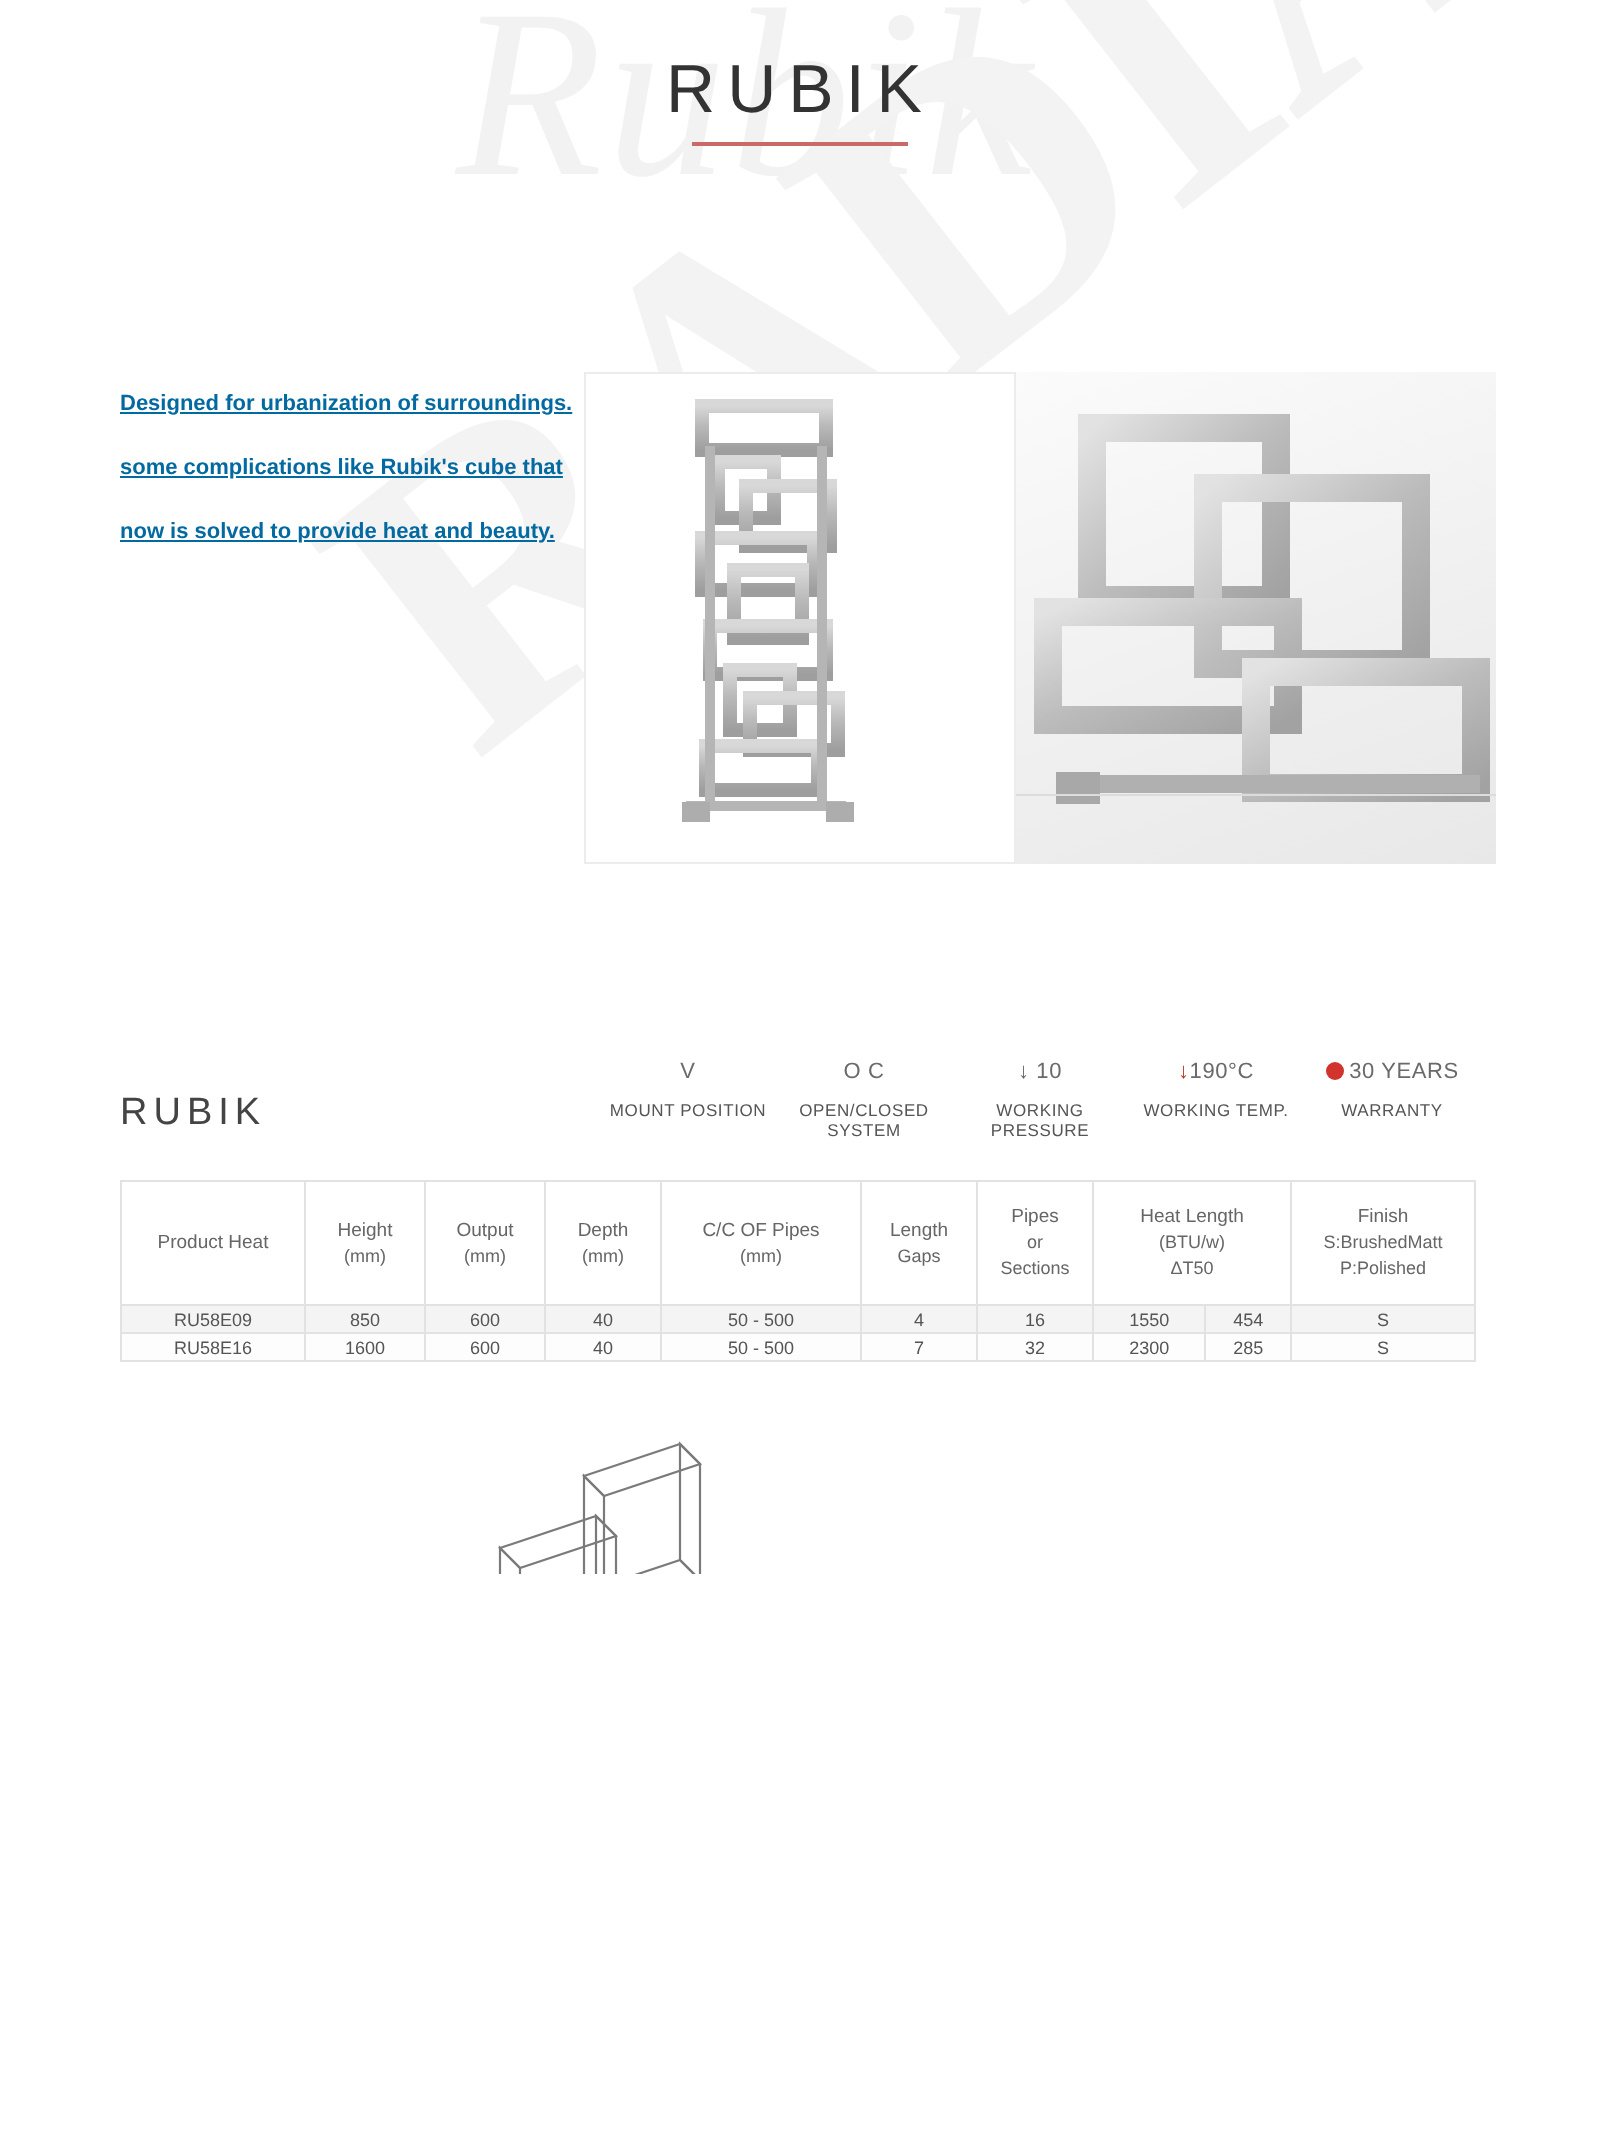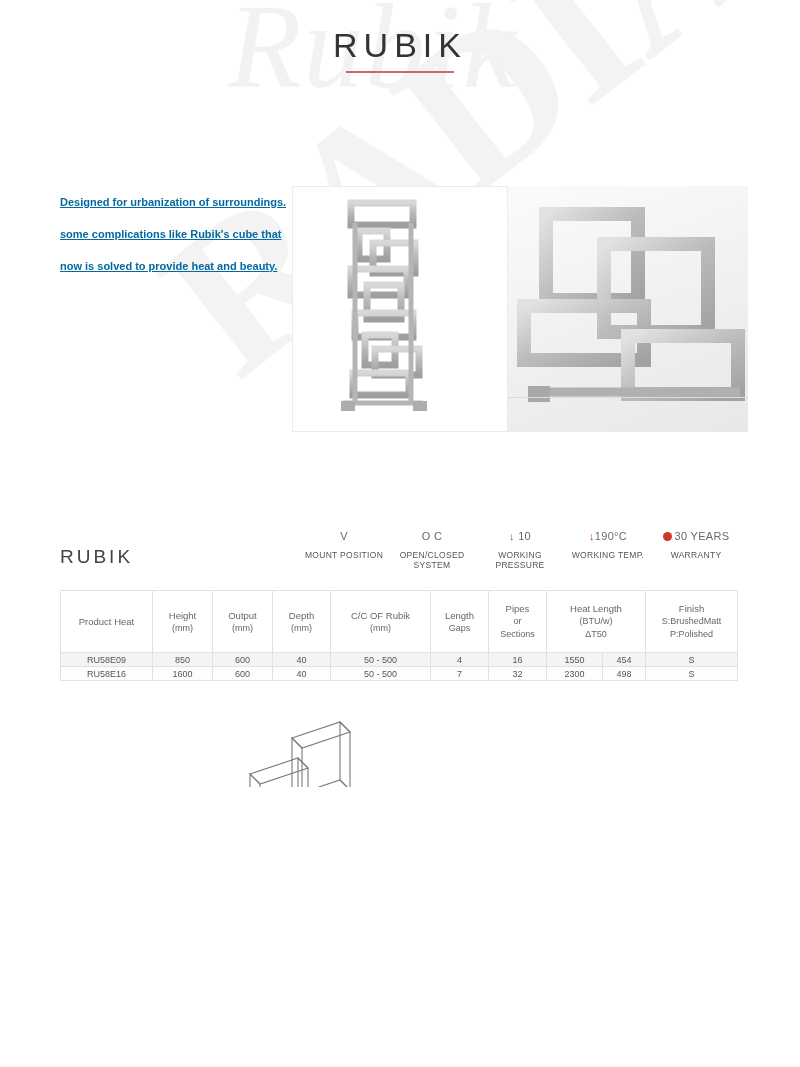--- a/index.html
+++ b/index.html
@@ -303,21 +303,21 @@
         </th>
         <th style="width:60px">
           <div>Output</div>
           <div class="hdr-sub">(mm)</div>
         </th>
         <th style="width:58px">
           <div>Depth</div>
           <div class="hdr-sub">(mm)</div>
         </th>
         <th style="width:100px">
-          <div>C/C OF Rubik</div>
+          <div>C/C OF Pipes</div>
           <div class="hdr-sub">(mm)</div>
         </th>
         <th style="width:58px">
           <div>Length</div>
           <div class="hdr-sub">Gaps</div>
         </th>
         <th style="width:58px">
           <div>Pipes</div>
           <div class="hdr-sub" style="white-space:pre-line">or
 Sections</div>
@@ -349,21 +349,21 @@
       </tr>
       <tr>
         <td>RU58E16</td>
         <td>1600</td>
         <td>600</td>
         <td>40</td>
         <td>50 - 500</td>
         <td>7</td>
         <td>32</td>
         <td>2300</td>
-        <td>498</td>
+        <td>285</td>
         <td>S</td>
       </tr>
     </tbody>
   </table>
 
   <div class="drawings">
     <svg width="800" height="360" viewBox="0 0 800 360">
       <g fill="none" stroke="#7a7a7a" stroke-width="1.1">
 
         <g transform="translate(232,30)">

